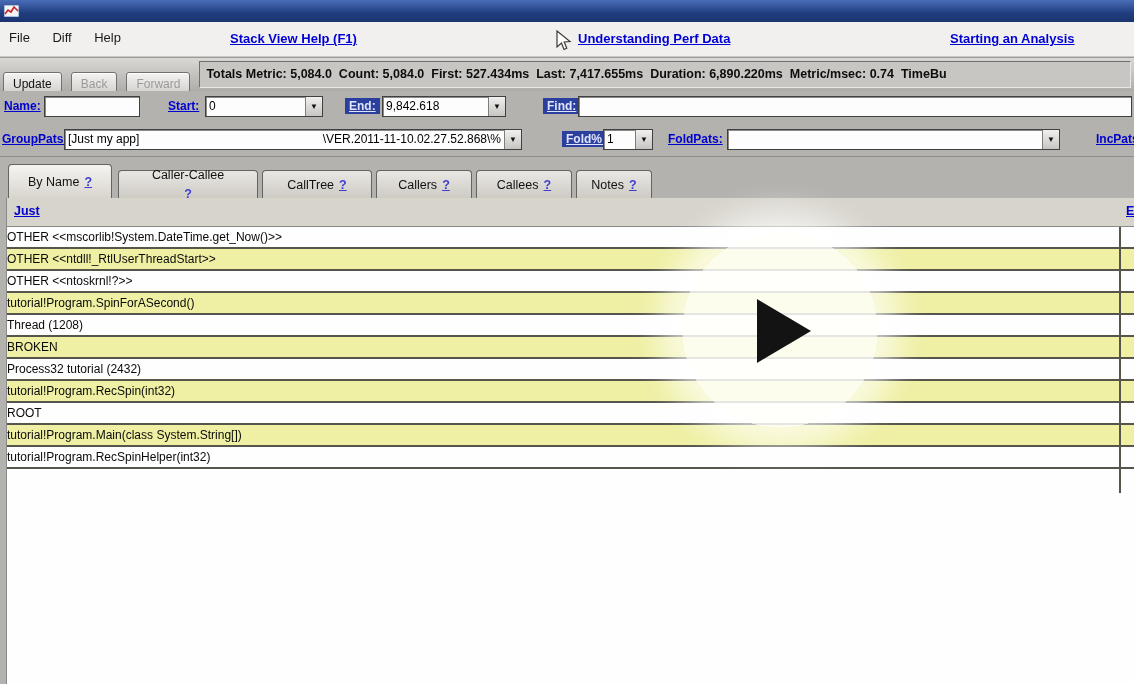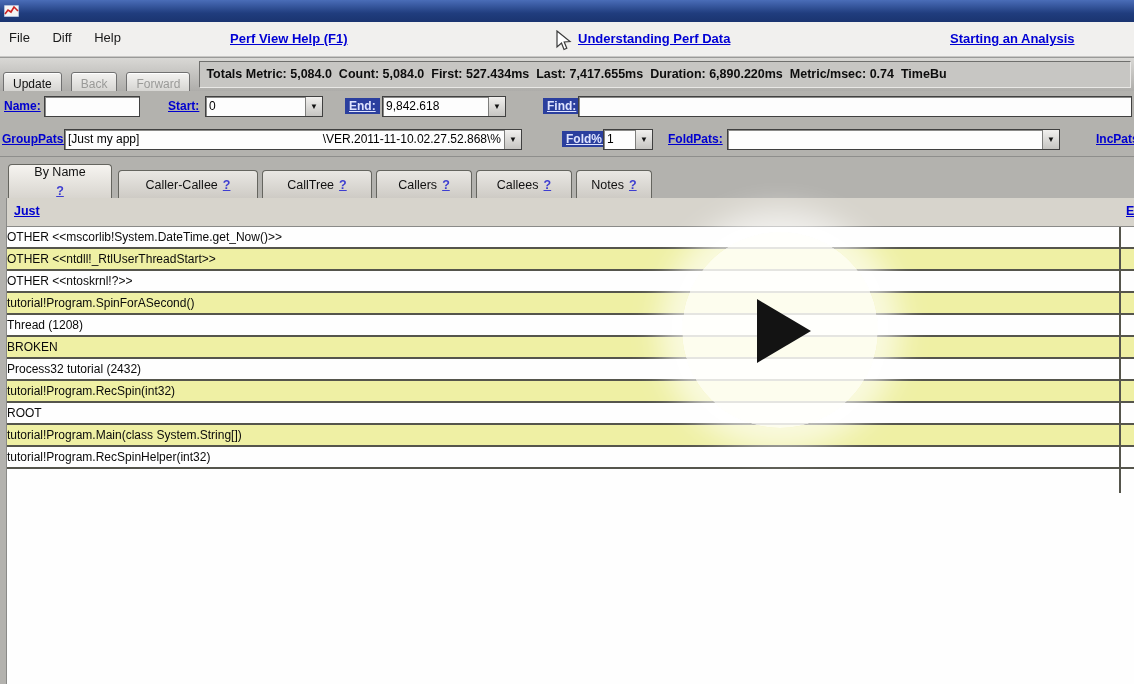--- a/index.html
+++ b/index.html
@@ -106,21 +106,21 @@
     <svg class="appicon" viewBox="0 0 15 12">
       <rect x="0" y="0" width="15" height="12" fill="#f4f4f4" stroke="#6a88c0" stroke-width="1"></rect>
       <polyline points="1,9 4,5 7,7 10,2 14,6" fill="none" stroke="#cc2222" stroke-width="1.6"></polyline>
     </svg>
   </div>
 
   <div class="menubar">
     <span class="menuitem">File</span>
     <span class="menuitem">Diff</span>
     <span class="menuitem">Help</span>
-    <span class="hlink l1">Perf View Help (F1)</span>
+    <span class="hlink l1">Stack View Help (F1)</span>
     <span class="hlink l2">Understanding Perf Data</span>
     <span class="hlink l3">Starting an Analysis</span>
   </div>
 
   <div class="toolbar">
     <button class="btn">Update</button>
     <button class="btn disabled">Back</button>
     <button class="btn disabled">Forward</button>
     <div class="statsbox">Totals Metric: 5,084.0  Count: 5,084.0  First: 527.434ms  Last: 7,417.655ms  Duration: 6,890.220ms  Metric/msec: 0.74  TimeBu</div>
   </div>
@@ -158,25 +158,25 @@
     </div>
     <span class="flink" style="left:668px; top:9px;">FoldPats:</span>
     <div class="combo" style="left:727px; top:6px; width:333px;">
       <span class="val"></span>
       <span class="arrow">▼</span>
     </div>
     <span class="flink" style="left:1096px; top:9px;">IncPats:</span>
   </div>
 
   <div class="tabstrip">
-    <div class="tab active" style="left:8px; width:104px;flex-direction:column;">
+    <div class="tab active" style="left:8px; width:104px;">
       <span>By Name</span>
       <span class="q">?</span>
     </div>
-    <div class="tab" style="left:118px; width:140px;">
+    <div class="tab" style="left:118px; width:140px;flex-direction:column;">
       <span>Caller-Callee</span>
       <span class="q">?</span>
     </div>
     <div class="tab" style="left:262px; width:110px;">
       <span>CallTree</span>
       <span class="q">?</span>
     </div>
     <div class="tab" style="left:376px; width:96px;">
       <span>Callers</span>
       <span class="q">?</span>

